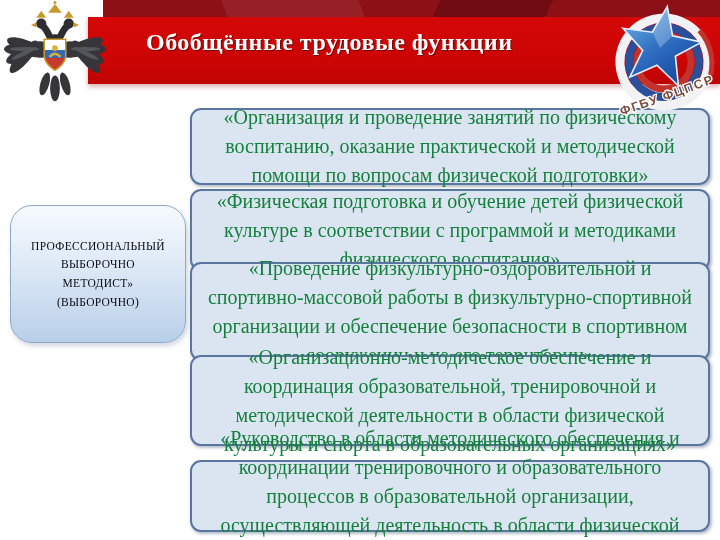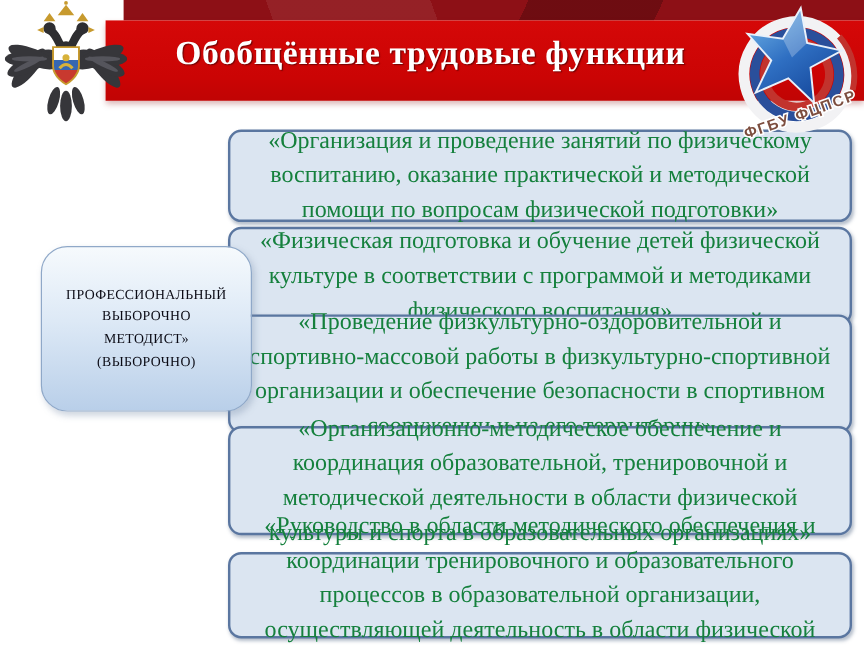--- a/index.html
+++ b/index.html
@@ -18,39 +18,38 @@
       linear-gradient(115deg,transparent 54%,rgba(0,0,0,.22) 54%,rgba(0,0,0,.22) 72%,transparent 72%),
       linear-gradient(250deg,transparent 58%,rgba(255,255,255,.07) 58%,rgba(255,255,255,.07) 80%,transparent 80%);
   }
   .banner{
     position:absolute;left:88px;top:17px;width:632px;height:67px;
     background:linear-gradient(to bottom,#d50808 0%,#cb0404 70%,#c00404 100%);
     box-shadow:0 3px 5px rgba(150,40,40,.35);
   }
   .slide-title{
     position:absolute;left:146px;top:29px;
-    font-size:28px;font-weight:bold;color:#ffffff;
+    font-size:24px;font-weight:bold;color:#ffffff;
     letter-spacing:.5px;white-space:nowrap;
     text-shadow:1px 1px 1px rgba(0,0,0,.45);
   }
   
   .emblem{position:absolute;left:4px;top:0;width:102px;height:108px;z-index:4;}
   
   .logo{position:absolute;left:606px;top:0;width:114px;height:126px;z-index:6;}
   
   .sidebar-box{
     position:absolute;left:10px;top:205px;width:174px;height:136px;
     border:1px solid #8fa8c8;border-radius:22px;
     background:linear-gradient(to bottom,#f6fafd 0%,#dde9f6 45%,#b9cfe9 100%);
     box-shadow:2px 3px 5px rgba(120,140,170,.35);
     display:flex;flex-direction:column;justify-content:center;align-items:center;
     text-align:center;color:#0a0a14;
     font-size:11.5px;line-height:1.62;letter-spacing:.3px;
     z-index:2;
-    margin-left:24px;
   }
   
   .fn-box{
     position:absolute;left:190px;width:520px;
     background:#dbe5f1;border:2px solid #5a76a0;border-radius:11px;
     box-shadow:1.5px 2px 3px rgba(90,110,140,.45);
     display:flex;align-items:center;justify-content:center;
     text-align:center;color:#15803d;
     font-size:20px;line-height:1.45;
     padding:2px 10px;box-sizing:border-box;

